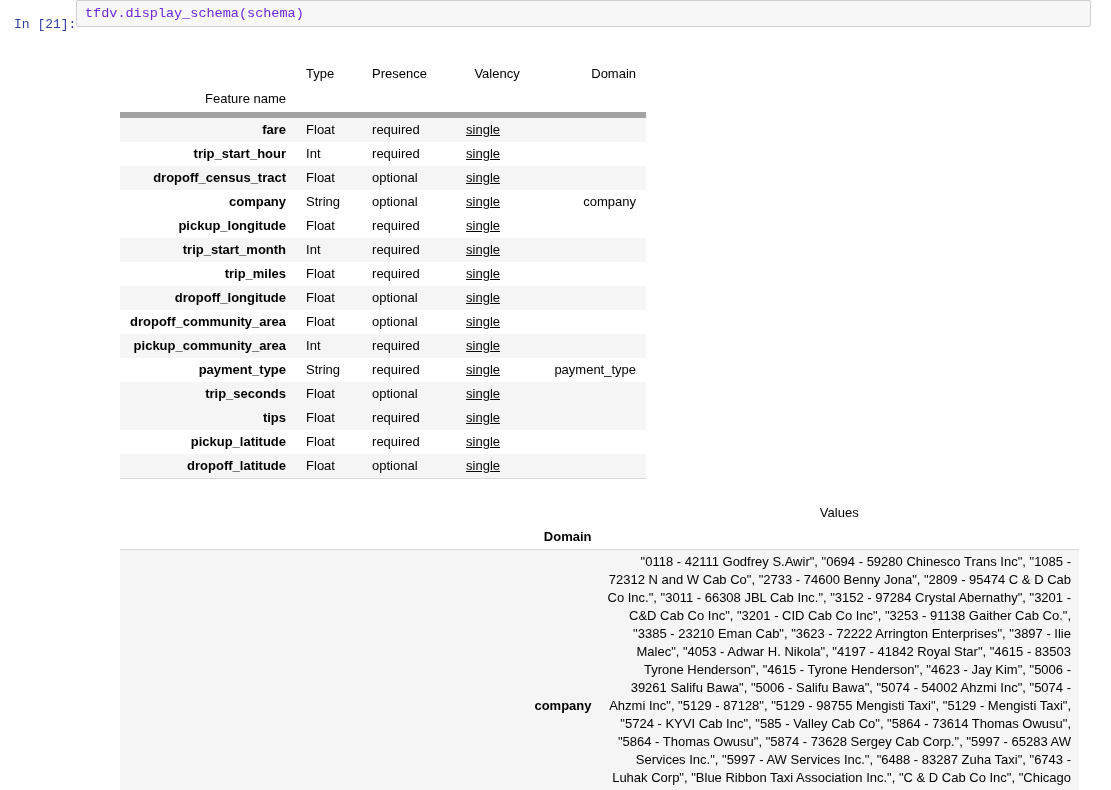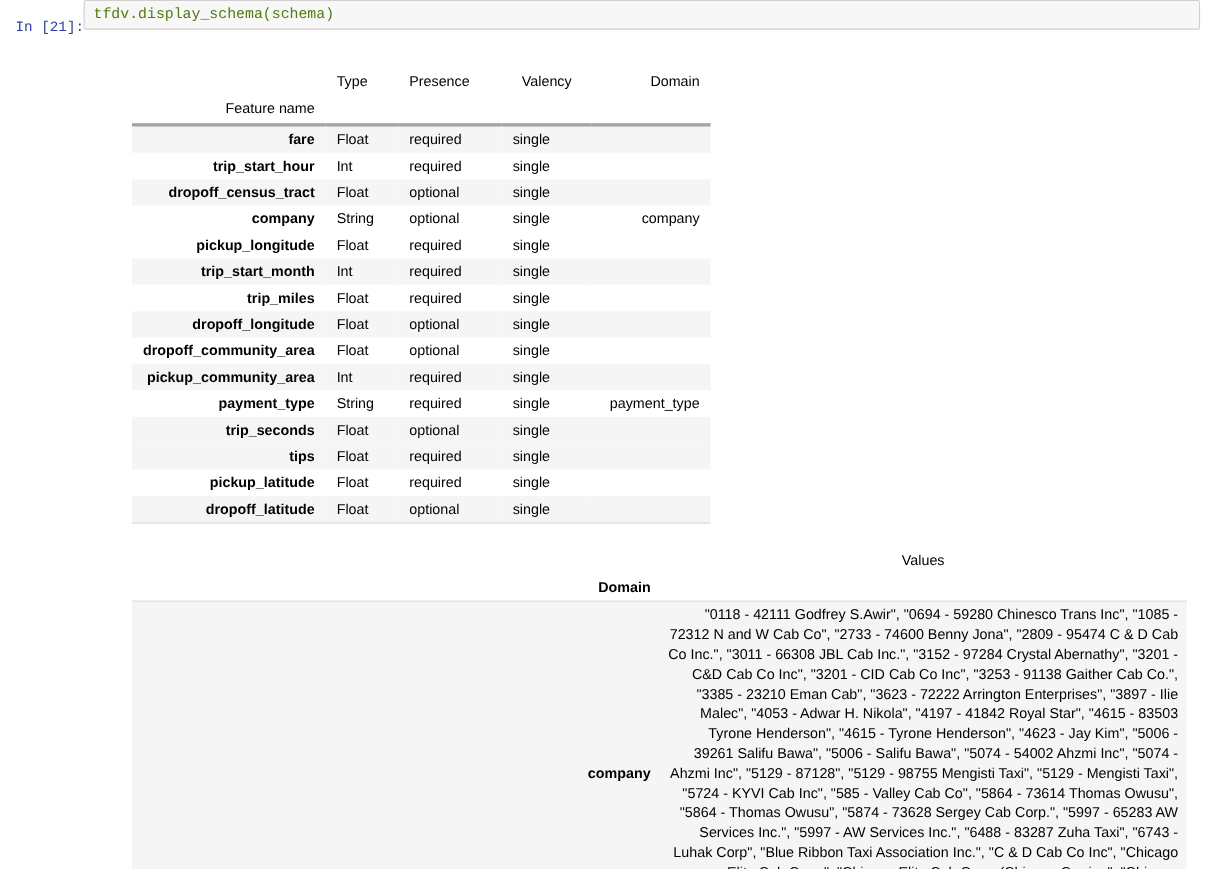--- a/index.html
+++ b/index.html
@@ -38,21 +38,21 @@
   .cell-input {
     flex: 1;
     margin-right: 20px;
     background: #f7f7f7;
     border: 1px solid #cfcfcf;
     border-radius: 2px;
     padding: 5px 8px;
     box-sizing: border-box;
     font-family: "Liberation Mono", monospace;
     font-size: 13.5px;
-    color: #4d7c0f;
+    color: #6d28d9;
     min-height: 24px;
   }
 
   
   .output {
     padding: 0;
     margin: 0;
   }
 
   
@@ -89,29 +89,29 @@
     background: #ffffff;
   }
   td.feat-name {
     text-align: right;
     font-weight: bold;
     white-space: nowrap;
     padding-right: 12px;
   }
   td.c-type { text-align: left; width: 46px; }
   td.c-pres { text-align: left; width: 74px; }
-  td.c-val  { text-align: left; width: 62px; }
+  td.c-val  { text-align: left; width: 62px; text-decoration: underline; }
   td.c-dom  { text-align: right; width: 88px; white-space: nowrap; }
 
   th.h-type { width: 46px; }
   th.h-pres { width: 74px; }
   th.h-val  { width: 62px; }
   th.h-dom  { width: 88px; }
 
-  .rowsep-top { border-top: 3px solid #a3a3a3; }
+  .rowsep-top { border-top: 6px solid #a3a3a3; }
   .rowsep-bottom { border-bottom: 1px solid #d9d9d9; }
 
   
   .domains-wrap {
     margin-top: 22px;
     margin-left: 120px;
     margin-right: 30px;
   }
   table.dom {
     border-collapse: collapse;

